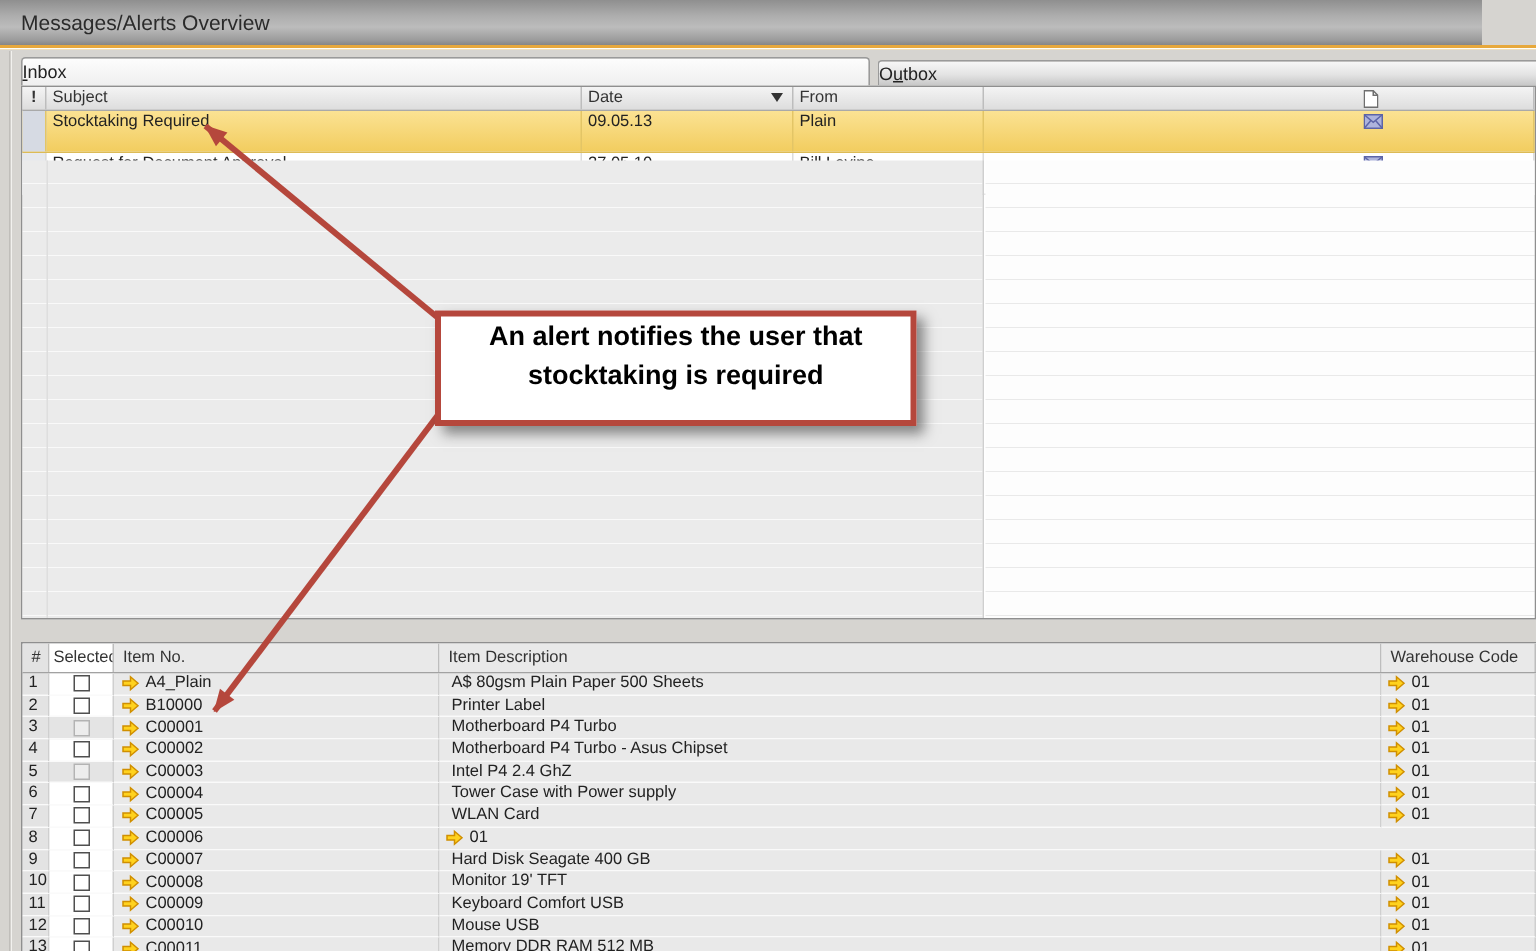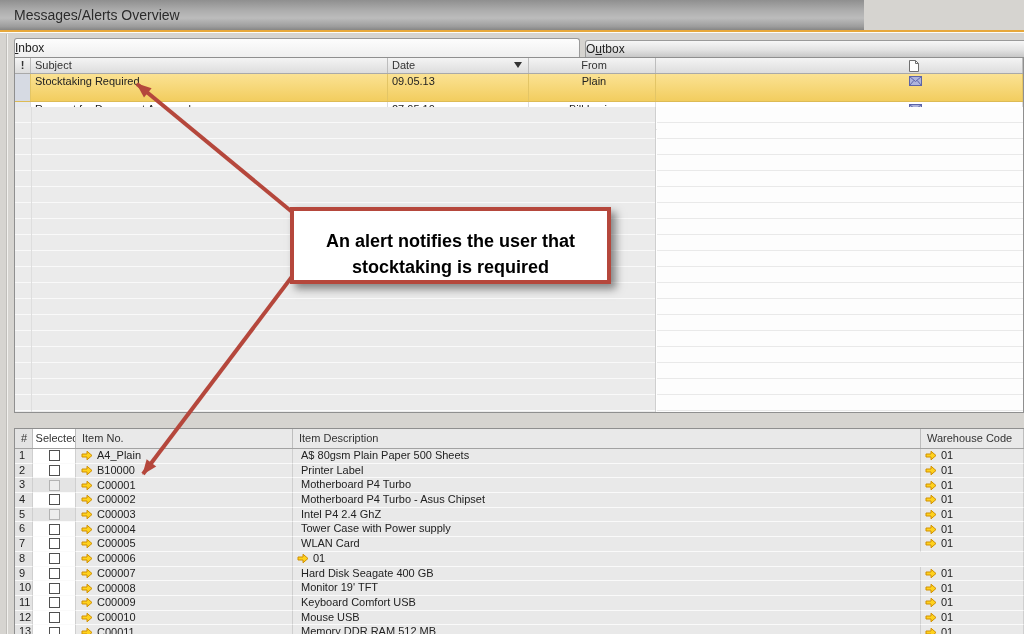--- a/index.html
+++ b/index.html
@@ -1,20 +1,20 @@
 <!DOCTYPE html>
 <html><head>
 <meta charset="utf-8">
 <style>
   * { margin:0; padding:0; box-sizing:border-box; }
   html,body { width:1024px; height:634px; overflow:hidden; }
   body { font-family:"Liberation Sans", sans-serif; background:#d6d4d0; position:relative; }
 
   
-  .titlebar { position:absolute; left:0; top:0; width:864px; height:30px;
+  .titlebar { position:absolute; left:0; top:0; width:988px; height:30px;
     background:linear-gradient(180deg,#8f8f8f 0%,#adadad 35%,#bcbcbc 60%,#9d9d9d 88%,#868686 100%);text-align:center; }
   .titlebar .title { position:absolute; left:14px; top:7px; font-size:14px; color:#2b2b2b; }
   .goldline { position:absolute; left:0; top:30px; width:1024px; height:3px; background:#e7a83b; border-bottom:1px solid #fdfdf8; }
 
   
   .left-edge { position:absolute; left:6px; top:34px; bottom:0; width:2px;
     border-left:1px solid #c0beba; border-right:1px solid #f2f1ee; }
 
   
   .tab { position:absolute; font-size:12px; color:#222; 
@@ -32,21 +32,21 @@
   .hrow { height:16px; background:linear-gradient(180deg,#f4f4f4,#dddddd); border-bottom:1px solid #a9a9a9; }
   .hrow .cell { border-right:1px solid #bdbdbd; font-size:11px; color:#333; line-height:15px; padding-left:4px; }
   .drow { height:28px; font-size:11px; line-height:15px; color:#222; }
   .drow .cell { border-right:1px solid #dcdcdc; padding-left:4px; overflow:hidden; white-space:nowrap; }
   .row-sel { background:linear-gradient(180deg,#fbe293,#f2cd5f); border-bottom:1px solid #ddbb55; }
   .row-sel .cell { border-right-color:#e3c566; }
   .row-plain { background:#fff; border-bottom:1px solid #e6e6e6; }
   .c1 { width:16px; text-align:center; padding-left:0 !important; font-weight:bold; }
   .c2 { width:357px; }
   .c3 { width:141px; position:relative; }
-  .c4 { width:127px;text-align:center; }
+  .c4 { width:127px; }
   .c5 { flex:1; position:relative; }
   .row-sel .c1 { background:#d6dae3; }
   .row-plain .c1 { background:#e7e9ed; }
   .sorticon { position:absolute; right:6px; top:4px; width:0; height:0;
     border-left:4px solid transparent; border-right:4px solid transparent; border-top:6px solid #333; }
   .colicon { position:absolute; left:253px; top:2px; }
   .empty-area { position:absolute; left:0; top:49px; right:0; bottom:0; }
   .empty-left { position:absolute; left:0; top:0; width:641px; height:100%;
     background:repeating-linear-gradient(180deg,#ebebeb 0px,#ebebeb 15px,#f9f9f9 15px,#f9f9f9 16px);
     border-right:1px solid #cfcfcf; }
@@ -68,21 +68,21 @@
   .k-desc { width:628px; padding-left:8px; background:#e9e9e9; }
   .k-wh { flex:1; padding-left:4px; background:#e9e9e9; display:flex; align-items:center; gap:4px; }
   .cb { width:11px; height:11px; background:#fff; border:1px solid #4f4f4f; display:inline-block; }
   .irow.disabled .k-sel { background:#e4e4e4; }
   .irow.disabled .cb { border-color:#b3b3b3; background:#ededed; }
 
   
   .arrows { position:absolute; left:0; top:0; z-index:9; pointer-events:none; }
   .callout { position:absolute; left:290px; top:207px; width:321px; height:77px; z-index:10;
     background:#fff; border:4px solid #b5473c; box-shadow:5px 5px 8px rgba(50,50,50,.55);
-    display:flex; flex-direction:column; align-items:center; justify-content:flex-end;
+    display:flex; flex-direction:column; align-items:center; justify-content:flex-start;
     font-size:18px; font-weight:bold; color:#000; line-height:1.45; }
 
   .icon-inline { display:inline-block; vertical-align:middle; }
 </style>
 </head>
 <body>
 
 <svg width="0" height="0" style="position:absolute">
   <defs>
     <g id="ga">

